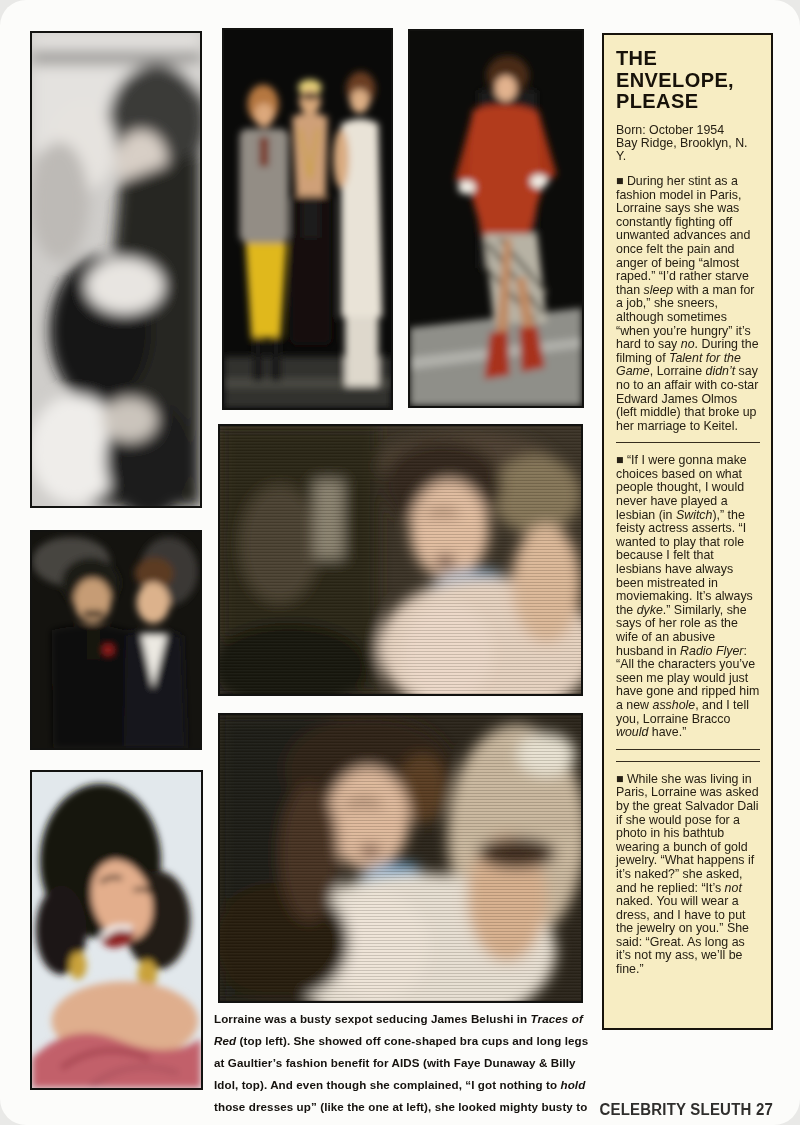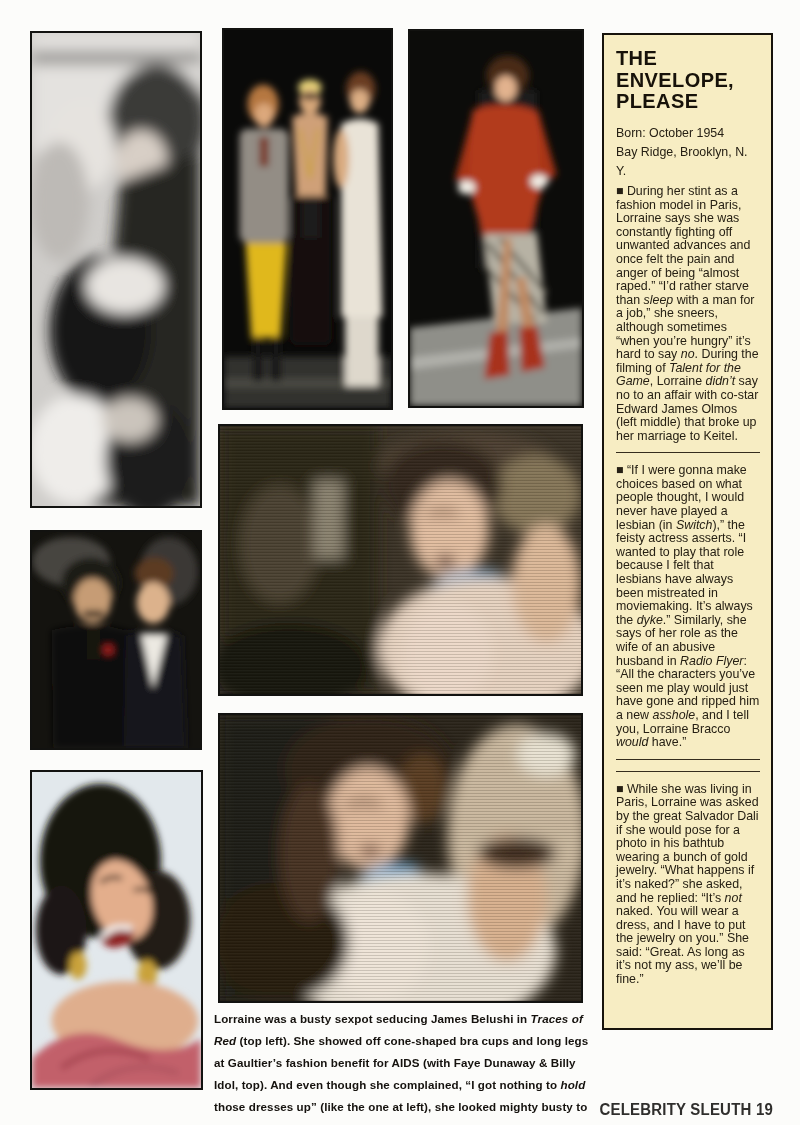--- a/index.html
+++ b/index.html
@@ -6,20 +6,21 @@
   body{
     font-family:"Liberation Sans","DejaVu Sans",sans-serif;
     background:#e9e9e7;
   }
   .page{
     position:relative;
     width:800px;height:1125px;
     margin:0 auto;
     background:#fcfcfa;
     overflow:hidden;
+    border-radius:26px;
   }
   .photo{
     position:absolute;
     border:2px solid #121210;
     box-sizing:border-box;
     background:#222;
     overflow:hidden;
   }
   .photo svg{display:block;width:100%;height:100%;}
   .scan::after{
@@ -44,23 +45,23 @@
     font-size:20px;line-height:21px;
     font-weight:800;
     letter-spacing:0.4px;
     color:#171209;
     white-space:pre-line;
     margin:2px 0 14px 0;
     transform:scaleY(1.04);
     transform-origin:top left;
   }
   .env-born{
-    font-size:12.4px;line-height:19px;
+    font-size:12.4px;line-height:13px;
     white-space:pre-line;
-    margin:0 0 4px 0;
+    margin:0 0 12px 0;
   }
   .env-p{
     font-size:12.4px;line-height:13.6px;
     margin:0 0 9px 0;
   }
   .env-rule{
     border:0;border-top:1.6px solid #352d1d;
     margin:9px 0 11px 0;
   }
   .caption{
@@ -299,15 +300,15 @@
     <p class="env-p">■ During her stint as a fashion model in Paris, Lorraine says she was constantly fighting off unwanted advances and once felt the pain and anger of being “almost raped.” “I’d rather starve than <i>sleep</i> with a man for a job,” she sneers, although sometimes “when you’re hungry” it’s hard to say <i>no</i>. During the filming of <i>Talent for the Game</i>, Lorraine <i>didn’t</i> say no to an affair with co-star Edward James Olmos (left middle) that broke up her marriage to Keitel.</p>
     <hr class="env-rule">
     <p class="env-p">■ “If I were gonna make choices based on what people thought, I would never have played a lesbian (in <i>Switch</i>),” the feisty actress asserts. “I wanted to play that role because I felt that lesbians have always been mistreated in moviemaking. It’s always the <i>dyke</i>.” Similarly, she says of her role as the wife of an abusive husband in <i>Radio Flyer</i>: “All the characters you’ve seen me play would just have gone and ripped him a new <i>asshole</i>, and I tell you, Lorraine Bracco <i>would</i> have.”</p>
     <hr class="env-rule">
     <hr class="env-rule">
     <p class="env-p">■ While she was living in Paris, Lorraine was asked by the great Salvador Dali if she would pose for a photo in his bathtub wearing a bunch of gold jewelry. “What happens if it’s naked?” she asked, and he replied: “It’s <i>not</i> naked. You will wear a dress, and I have to put the jewelry on you.” She said: “Great. As long as it’s not  my ass, we’ll be fine.”</p>
   </div>
 
   <div class="caption">Lorraine was a busty sexpot seducing James Belushi in <i>Traces of Red</i> (top left). She showed off cone-shaped bra cups and long legs at Gaultier’s fashion benefit for AIDS (with Faye Dunaway &amp; Billy Idol, top). And even though she complained, “I got nothing to <i>hold</i> those dresses up” (like the one at left), she looked mighty busty to us in <i>Medicine Man</i> when she whipped off her soaked shirt in front of a startled Sean Connery (above).</div>
 
-  <div class="footer">CELEBRITY SLEUTH 19</div>
+  <div class="footer">CELEBRITY SLEUTH 27</div>
 
 </div>
 
 </body></html>

